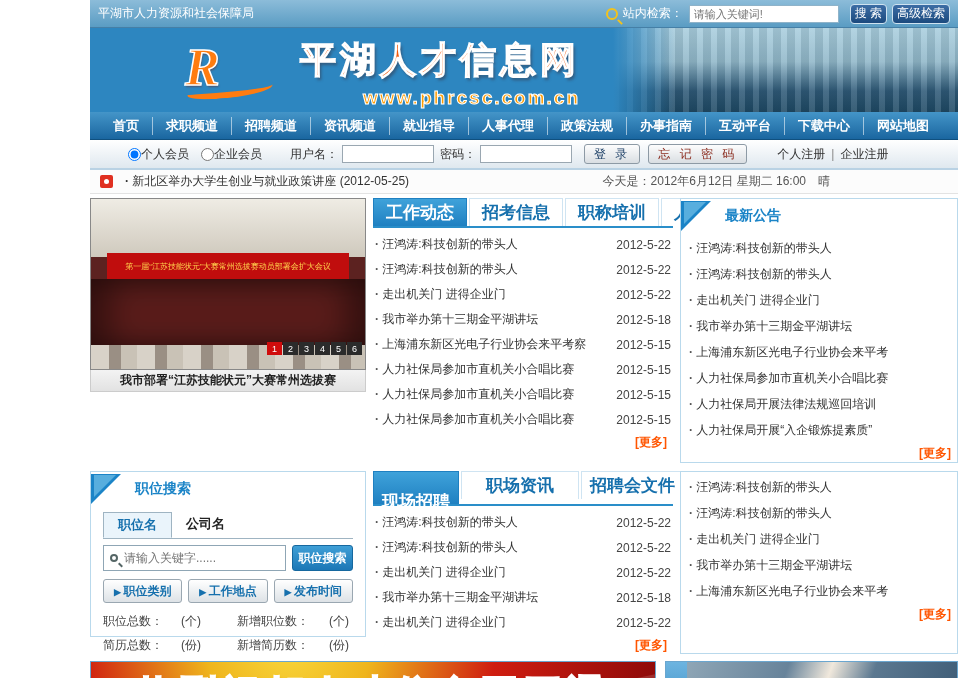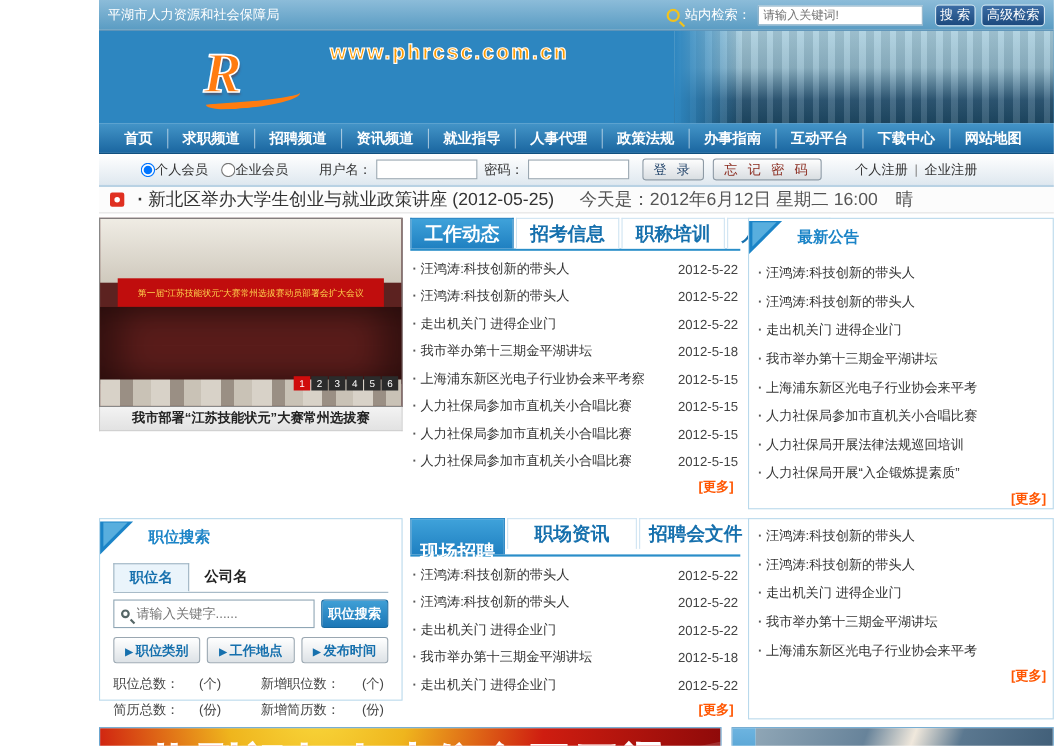--- a/index.html
+++ b/index.html
@@ -47,21 +47,21 @@
   .loginbar .grp { display:flex; align-items:center; margin-left:28px; }
   .loginbar input[type=text], .loginbar input[type=password]
       { width:92px; height:18px; border:1px solid #9aa7b1; margin:0 4px; }
   .lg-btn { height:20px; padding:0 9px; margin-left:8px; background:linear-gradient(#fdfdfd,#d9dee2);
             border:1px solid #8d9aa5; border-radius:3px; font-size:12px; letter-spacing:3px; cursor:pointer; color:#1c3f66; }
   .lg-btn.forgot { color:#8a2b1e; }
   .reg { margin-left:30px; color:#333; cursor:pointer; }
   .reg-sep { margin:0 6px; color:#888; }
 
   
-  .ticker { height:24px; display:flex; align-items:center; font-size:16px; color:#333;
+  .ticker { height:24px; display:flex; align-items:center; font-size:12px; color:#333;
             border-bottom:1px solid #e3e3e3; background:#fcfcfc; padding:0 8px; }
   .tk-ico { width:13px; height:13px; background:#e03021; border-radius:2px; margin:0 12px 0 2px; position:relative; }
   .tk-ico::after { content:""; position:absolute; left:4px; top:4px; width:5px; height:5px; background:#fff; border-radius:50%; }
   .tk-news { flex:1; cursor:pointer; }
   .tk-news::before { content:"·  "; font-weight:bold; }
   .tk-today { color:#555; padding-right:120px; }
 
   
   .main { display:grid; grid-template-columns:276px 300px 278px; column-gap:7px; row-gap:8px; margin-top:4px; }
 
@@ -160,20 +160,21 @@
     <button class="tb-btn">高级检索</button>
   </div>
 
   <div class="header">
     <div class="hphoto"></div>
     <div class="logo">
       <span class="r">R</span>
       <span class="swoosh"></span>
     </div>
     <div class="titles">
+      <div class="site-title">平湖人才信息网</div>
       <div class="site-url">www.phrcsc.com.cn</div>
     </div>
   </div>
 
   <div class="nav">
     <a>首页</a>
     <a>求职频道</a>
     <a>招聘频道</a>
     <a>资讯频道</a>
     <a>就业指导</a>

